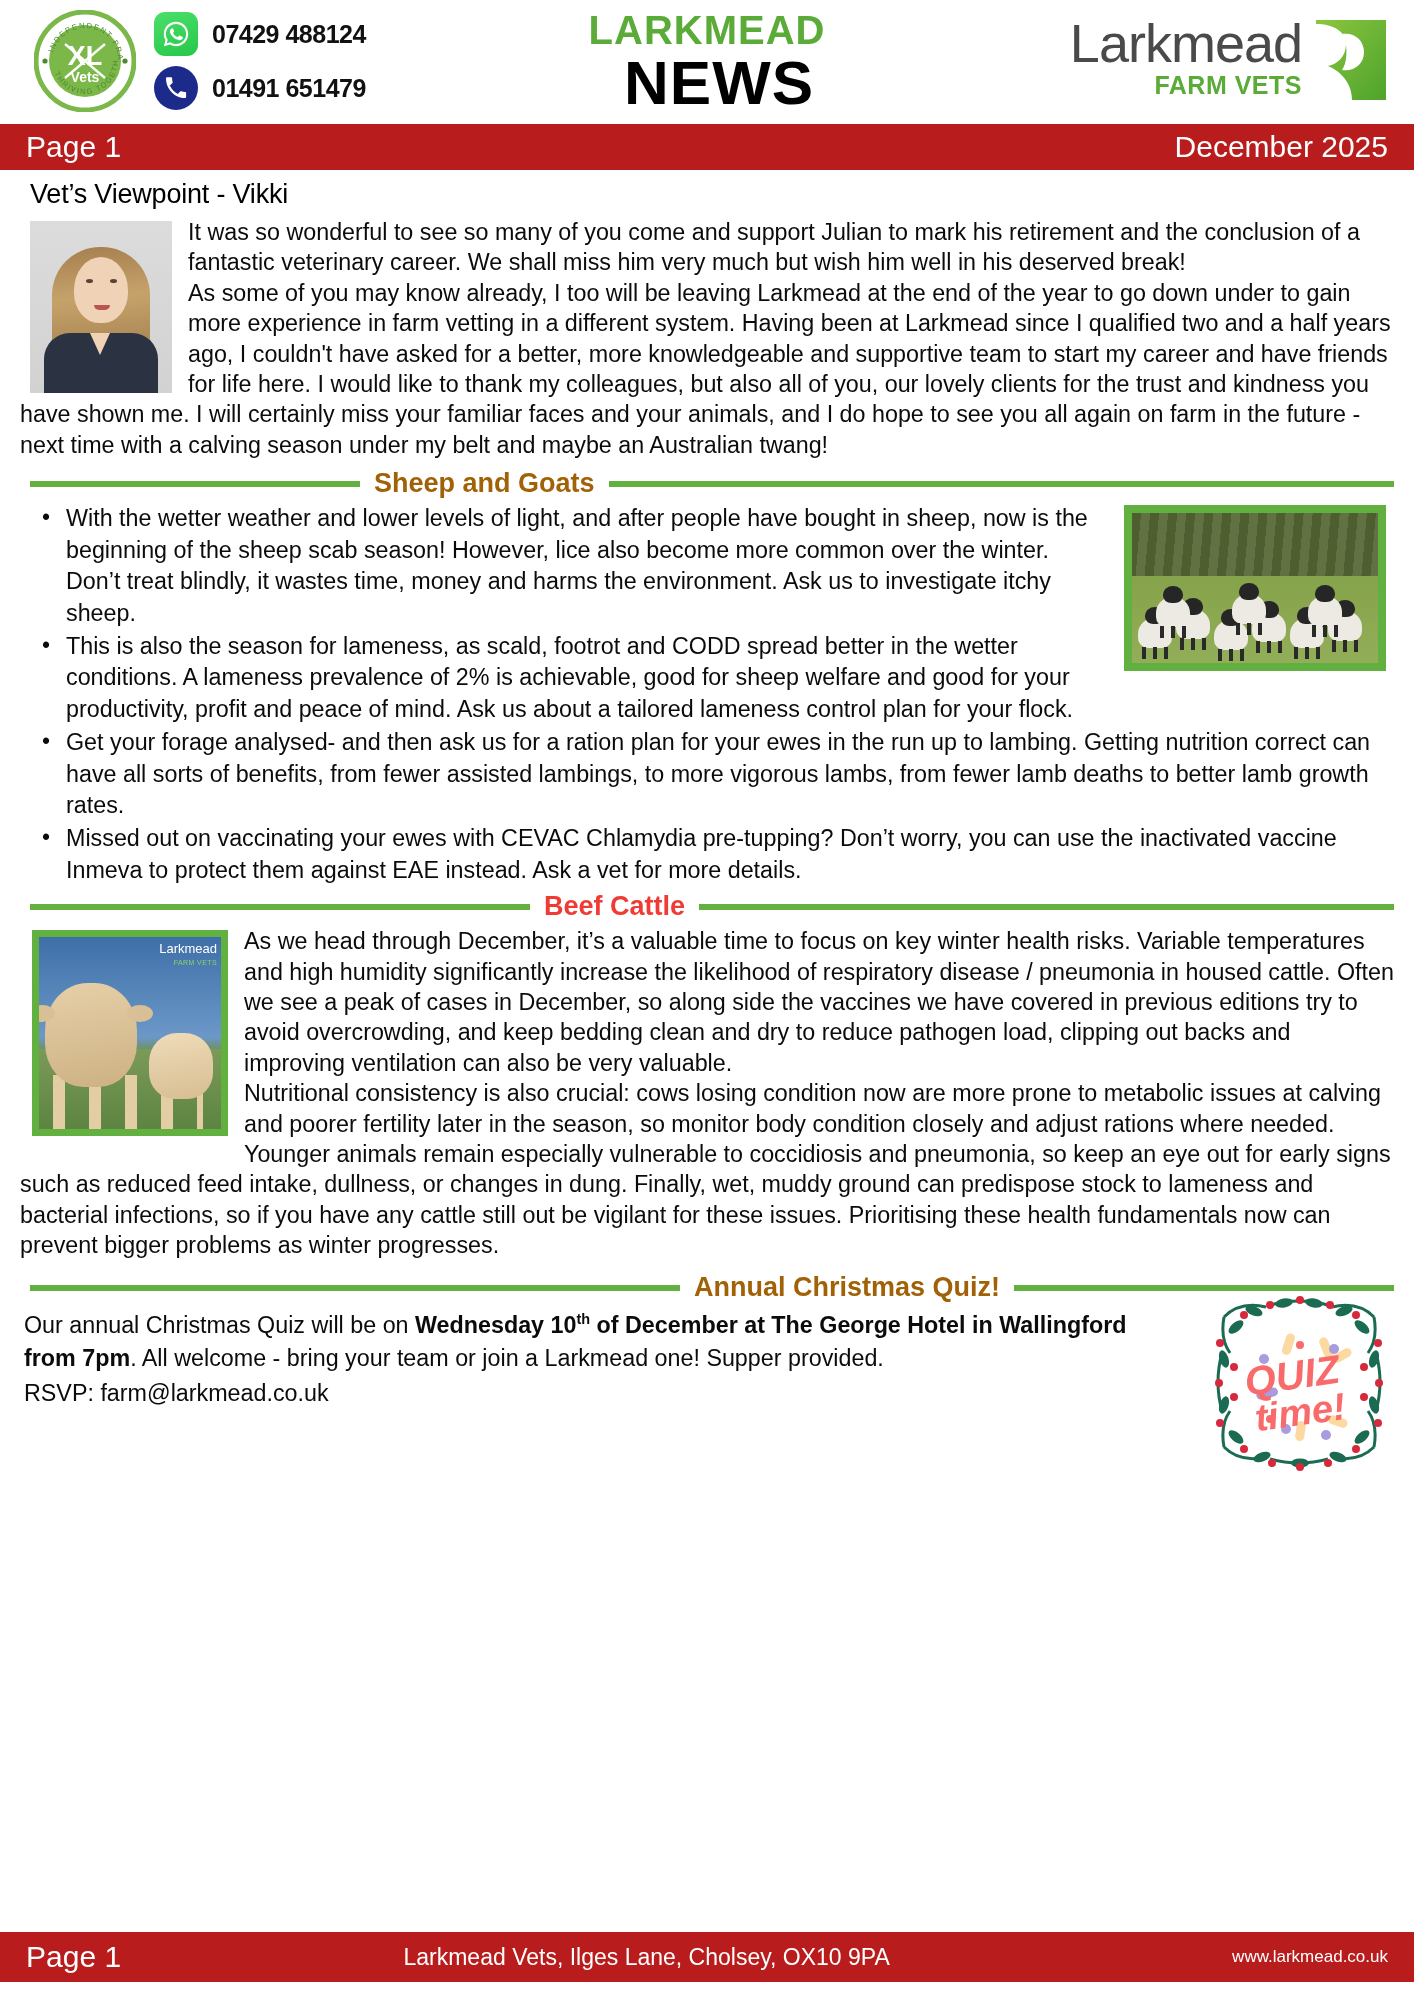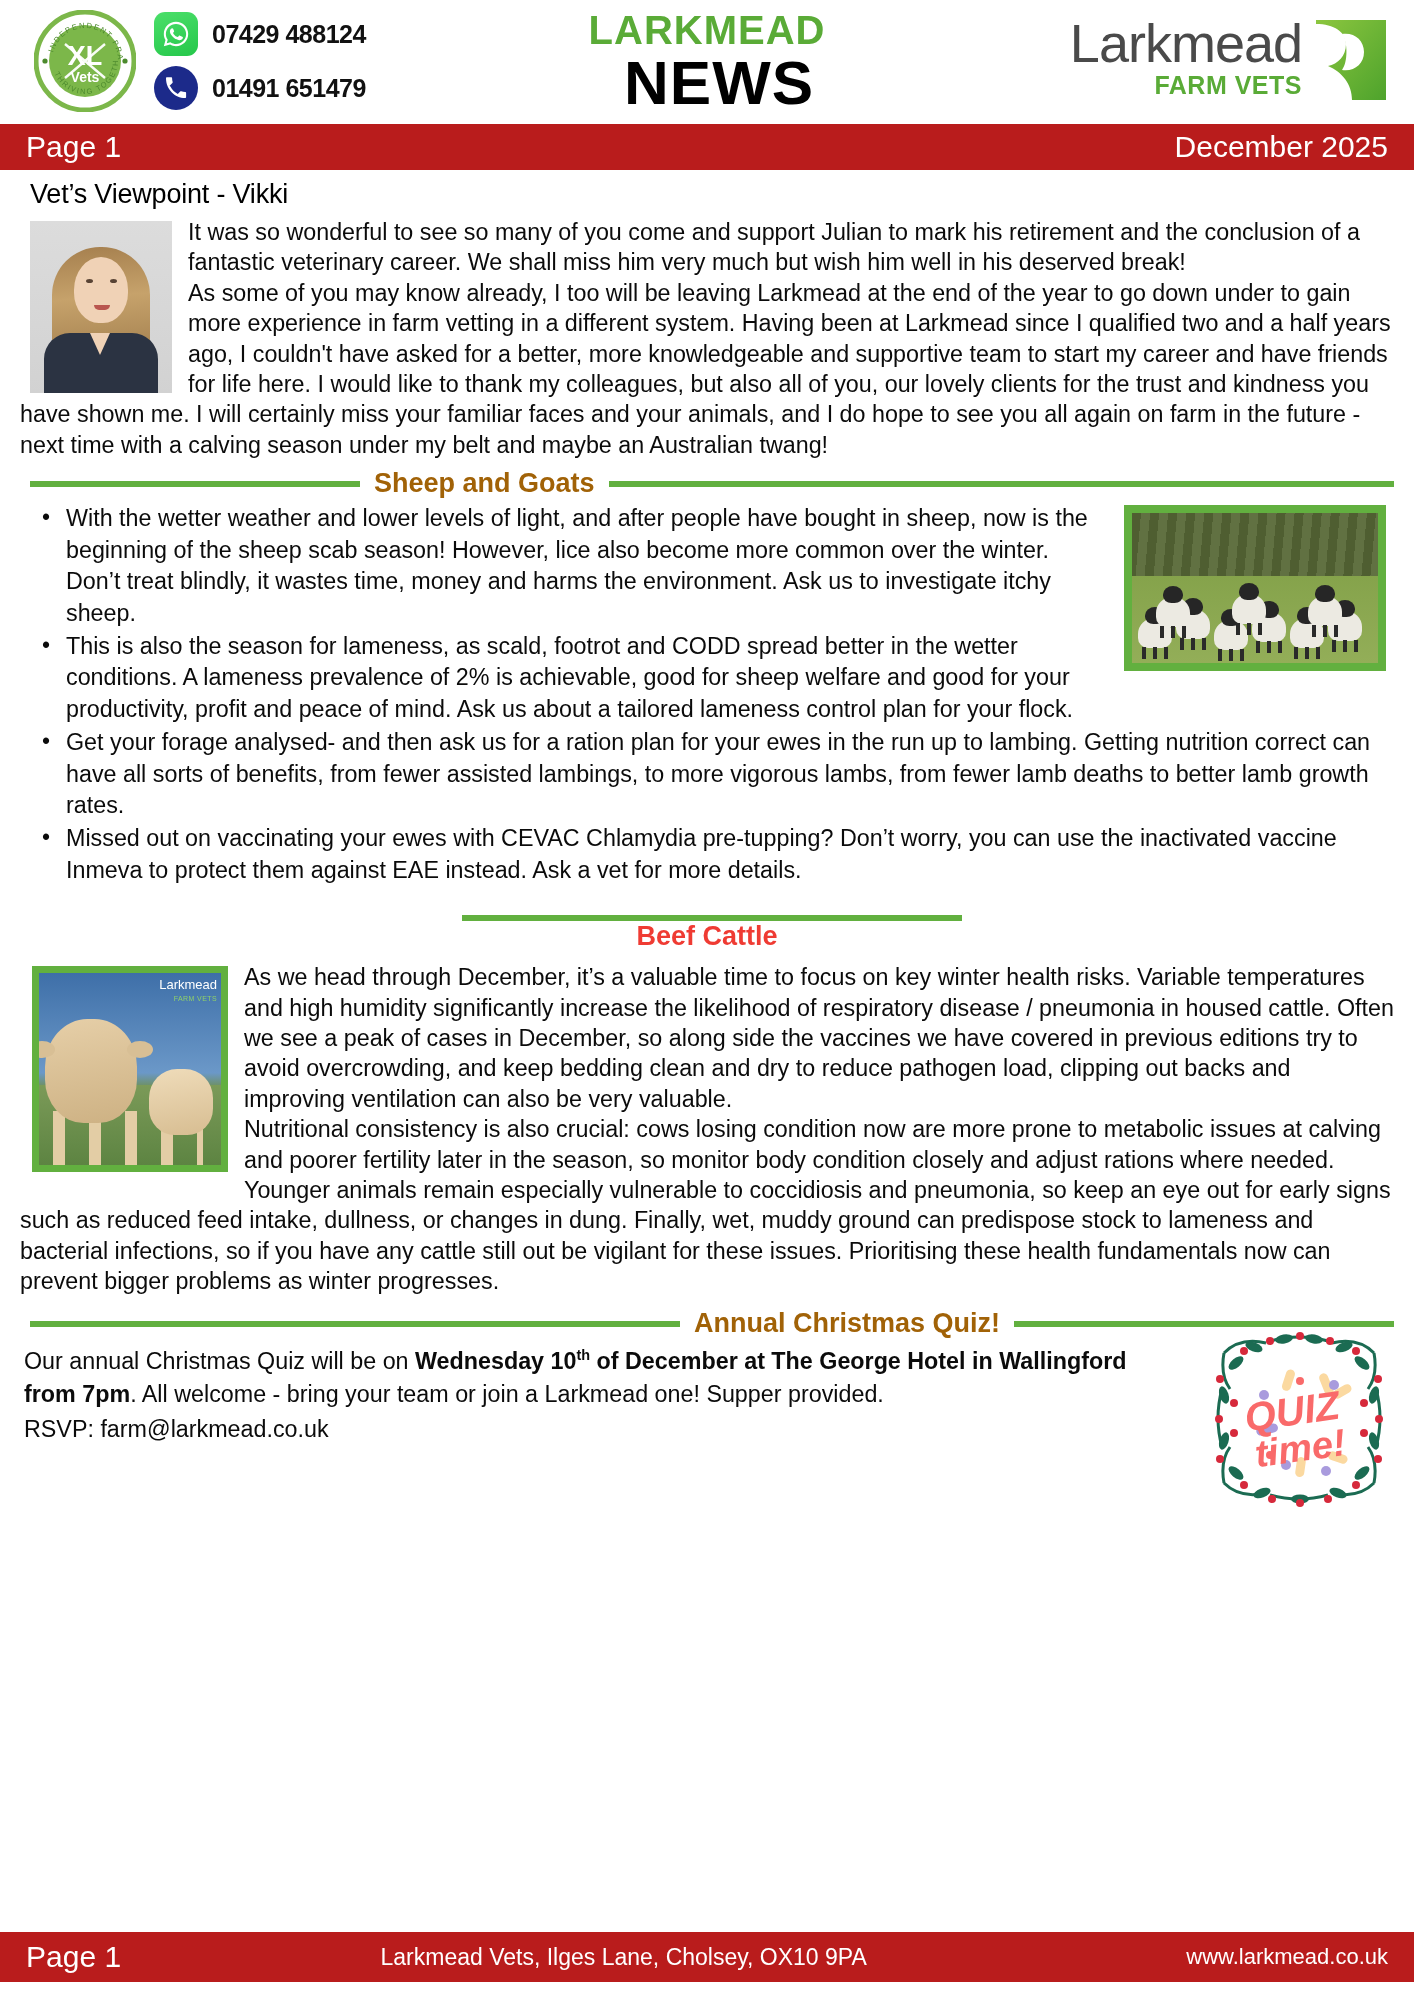--- a/index.html
+++ b/index.html
@@ -140,21 +140,21 @@
   .bar.bottom {
     position: absolute;
     left: 0; right: 0;
     bottom: 18px;
     height: 50px;
     padding: 0 26px;
     align-items: center;
   }
   .bar.bottom .f-page { font-size: 30px; flex: 0 0 auto; }
   .bar.bottom .f-addr { font-size: 23px; flex: 1 1 auto; text-align: center; padding-right: 60px;}
-  .bar.bottom .f-web  { font-size: 22px; flex: 0 0 auto; }
+  .bar.bottom .f-web  { font-size: 17px; flex: 0 0 auto; }
 
   
   .content {
     padding: 0 20px;
     box-sizing: border-box;
   }
 
   .section-title-vv {
     font-size: 27px;
     font-weight: normal;
@@ -456,21 +456,21 @@
 
     <ul class="bullets">
       <li>With the wetter weather and lower levels of light, and after people have bought in sheep, now is the beginning of the sheep scab season! However, lice also become more common over the winter. Don’t treat blindly, it wastes time, money and harms the environment. Ask us to investigate itchy sheep.</li>
       <li>This is also the season for lameness, as scald, footrot and CODD spread better in the wetter conditions. A lameness prevalence of 2% is achievable, good for sheep welfare and good for your productivity, profit and peace of mind. Ask us about a tailored lameness control plan for your flock.</li>
       <li>Get your forage analysed- and then ask us for a ration plan for your ewes in the run up to lambing. Getting nutrition correct can have all sorts of benefits, from fewer assisted lambings, to more vigorous lambs, from fewer lamb deaths to better lamb growth rates.</li>
       <li>Missed out on vaccinating your ewes with CEVAC Chlamydia pre-tupping? Don’t worry, you can use the inactivated vaccine Inmeva to protect them against EAE instead. Ask a vet for more details.</li>
     </ul>
     <div class="clear"></div>
   </div>
 
-  <div class="divhead" style="margin-top:28px;flex-direction:column;">
+  <div class="divhead" style="margin-top:4px;">
     <span class="rule" style="width:500px;margin-left:10px;"></span>
     <span class="h-label h-red">Beef Cattle</span>
     <span class="rule flex"></span>
   </div>
 
   <div>
     <div class="beef-photo">
       <div class="beef-inner">
         <div class="logo-chip">
           <b>Larkmead</b>

